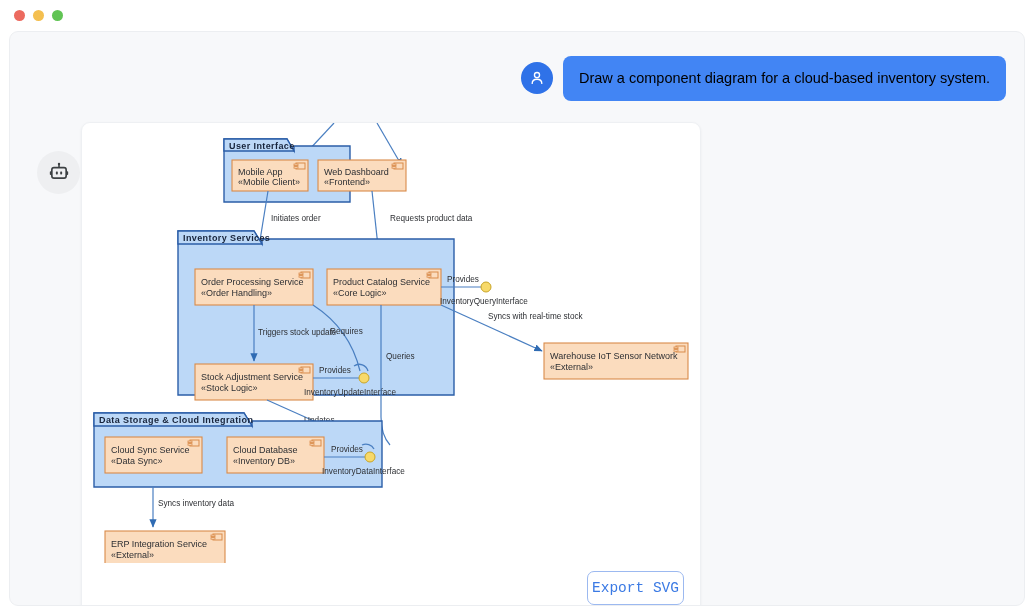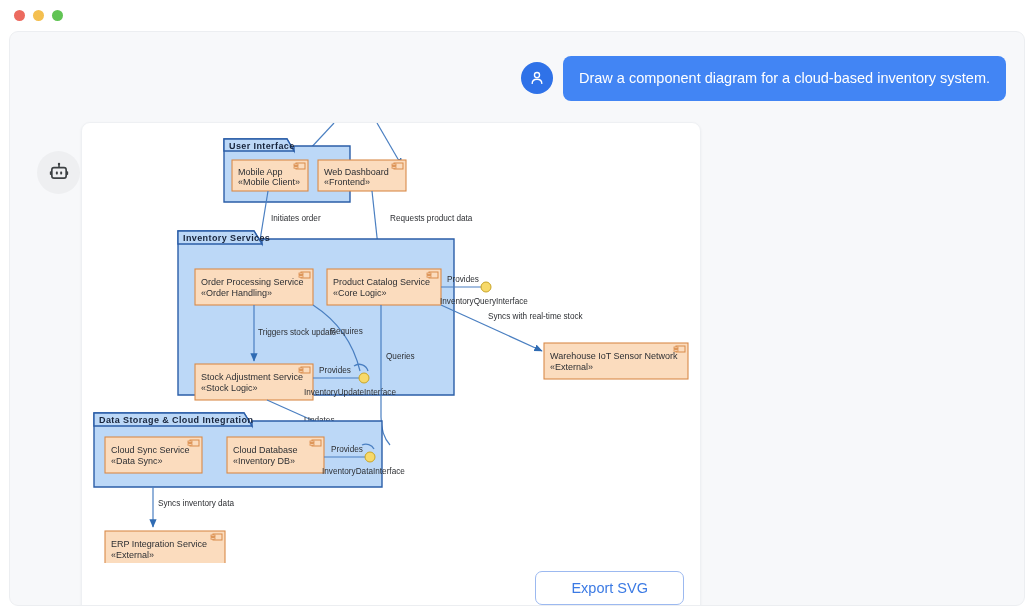--- a/index.html
+++ b/index.html
@@ -48,21 +48,21 @@
   #user-avatar {
     width: 32px; height: 32px; flex: 0 0 32px;
     border-radius: 50%;
     background: #2f72e8;
     display: flex; align-items: center; justify-content: center;
     margin-top: 6px;
   }
   #user-bubble {
     flex: 1 1 auto;
     background: #4285f4;
-    color: #ffffff;
+    color: #000000;
     border-radius: 8px;
     padding: 13px 16px;
     font-size: 14.5px;
     line-height: 1.3;
     white-space: nowrap;
   }
 
   
   #bot-avatar {
     position: absolute; left: 27px; top: 119px;
@@ -89,22 +89,22 @@
     position: absolute; left: 0; bottom: 14px; width: 620px;
     display: flex; justify-content: flex-end; gap: 12px;
     padding-right: 18px;
   }
   .action-btn {
     background: #ffffff;
     border: 1px solid #9cb9f0;
     color: #3b7ae4;
     border-radius: 7px;
     font-size: 14.5px;
-    font-family: Liberation Sans, sans-serif;
-    padding: 8px 35px;
+    font-family: Liberation Mono, monospace;
+    padding: 8px 4px;
     cursor: pointer;
     white-space: nowrap;
   }
 
   
   svg text { font-family: "Liberation Sans", sans-serif; fill: #24303f; }
   .pkg-title { font-size: 9px; font-weight: bold; letter-spacing: .4px; fill: #16233a; }
   .cmp-name  { font-size: 9px; fill: #2d2f33; }
   .edge-lbl  { font-size: 8.2px; fill: #2d2f33; }
   .if-lbl    { font-size: 8.2px; fill: #2d2f33; }

